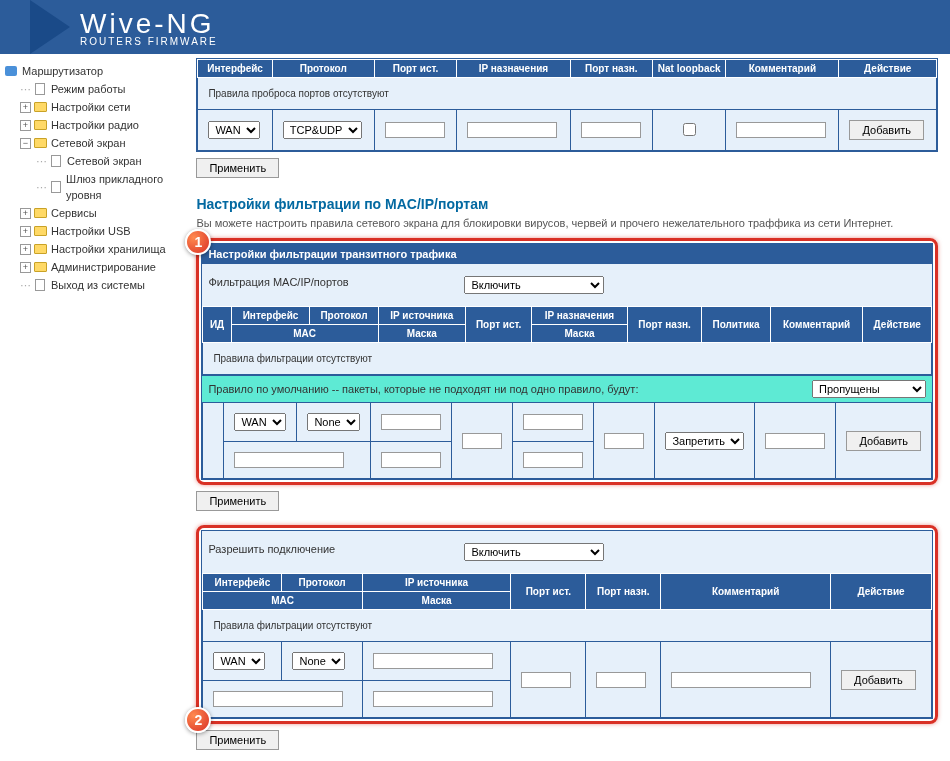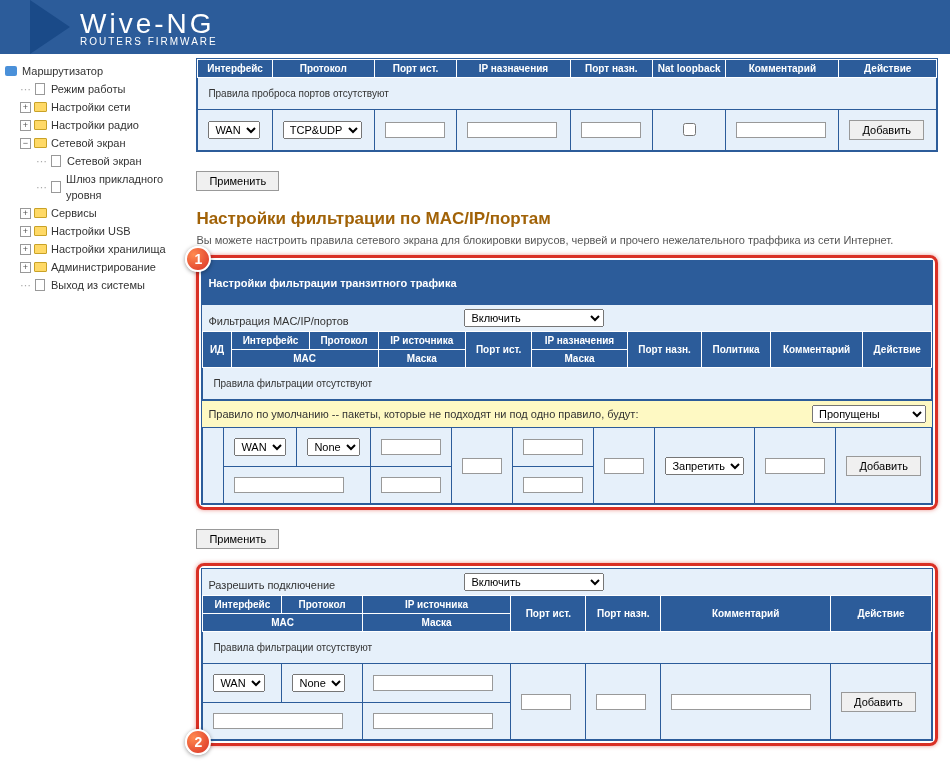--- a/index.html
+++ b/index.html
@@ -15,36 +15,36 @@
 .tree-item.indent2 { padding-left: 32px; }
 .icon { width: 14px; height: 14px; margin-right: 4px; display: inline-flex; align-items: center; justify-content: center; font-size: 10px; }
 .folder-closed { background: #ffd966; border: 1px solid #c9a227; border-radius: 1px; width: 13px; height: 10px; }
 .folder-open { background: #ffd966; border: 1px solid #c9a227; border-radius: 1px; width: 13px; height: 10px; }
 .page-icon { background: #fff; border: 1px solid #999; width: 10px; height: 12px; }
 .router-icon { background: #4a90d9; width: 12px; height: 10px; border-radius: 2px; }
 .expander { width: 11px; height: 11px; border: 1px solid #999; display: inline-flex; align-items: center; justify-content: center; font-size: 9px; margin-right: 2px; color: #555; }
 .dotline { color: #aaa; margin-right: 2px; }
 .main { flex: 1; padding: 4px 12px 20px 0; }
 .panel { border: 1px solid #2c5c9a; margin-bottom: 6px; }
-.panel-header { background: #2c5c9a; color: #fff; font-weight: bold; padding: 16px 6px; font-size: 11px; }
-.sub-row { background: #e6f0fa; padding: 4px 6px; display: flex; align-items: flex-end; }
+.panel-header { background: #2c5c9a; color: #fff; font-weight: bold; padding: 4px 6px; font-size: 11px; }
+.sub-row { background: #e6f0fa; padding: 12px 6px; display: flex; align-items: flex-start; }
 .sub-row-label { width: 256px; }
 table.grid { width: 100%; border-collapse: collapse; }
 table.grid th { background: #2c5c9a; color: #fff; border: 1px solid #fff; padding: 3px 4px; font-size: 10px; font-weight: bold; text-align: center; }
 table.grid td { border: 1px solid #2c5c9a; padding: 10px; background: #e6f0fa; }
 select, input[type=text] { font-size: 11px; padding: 1px 2px; }
 input[type=text] { width: 60px; background: #fff; border: 1px solid #999; }
 .btn { background: #f0f0f0; border: 1px solid #999; padding: 3px 12px; font-size: 11px; cursor: pointer; }
 .note-row { background: #fff; padding: 4px 6px; font-size: 10px; }
-.section-title { color: #a16207; font-size: 17px; font-weight: bold; margin: 18px 0 4px; }
+.section-title { color: #0369a1; font-size: 14px; font-weight: bold; margin: 18px 0 4px; }
 .section-desc { font-size: 11px; color: #555; margin-bottom: 8px; line-height: 1.3; }
 .highlight-box { border: 3px solid #d93025; border-radius: 8px; padding: 2px; margin-bottom: 4px; box-shadow: 0 0 4px rgba(217,48,37,.5); position: relative; }
 .callout { position: absolute; width: 26px; height: 26px; border-radius: 50%; background: radial-gradient(circle at 30% 30%, #ff8a50, #d93025); color: #fff; font-weight: bold; display: flex; align-items: center; justify-content: center; font-size: 14px; border: 2px solid #fff; box-shadow: 0 1px 4px rgba(0,0,0,.4); }
-.apply-wrap { margin: 19px 0 14px; }
-.default-rule-row { display: flex; justify-content: space-between; align-items: center; padding: 4px 6px; background: #fef9c3; border-top: 1px solid #2c5c9a; }
+.apply-wrap { margin: 6px 0 14px; }
+.default-rule-row { display: flex; justify-content: space-between; align-items: center; padding: 4px 6px; background: #5eead4; border-top: 1px solid #2c5c9a; }
 </style>
 </head>
 <body>
 
 <div class="header-bar">
   <div class="logo-tri"></div>
   <div>
     <div class="logo-text">Wive-NG</div>
     <span class="logo-sub">ROUTERS FIRMWARE</span>
   </div>

